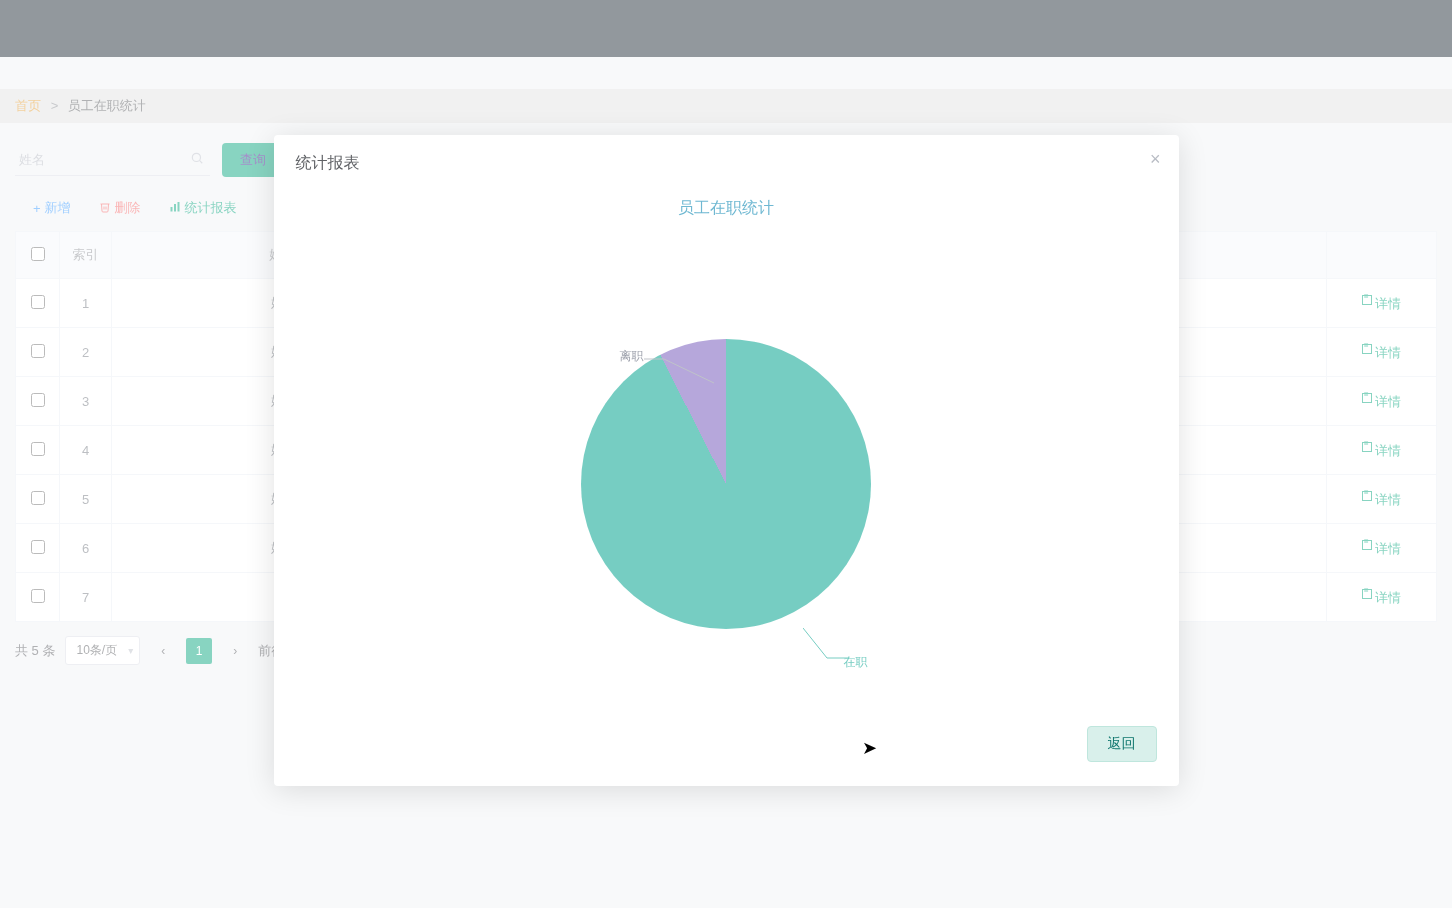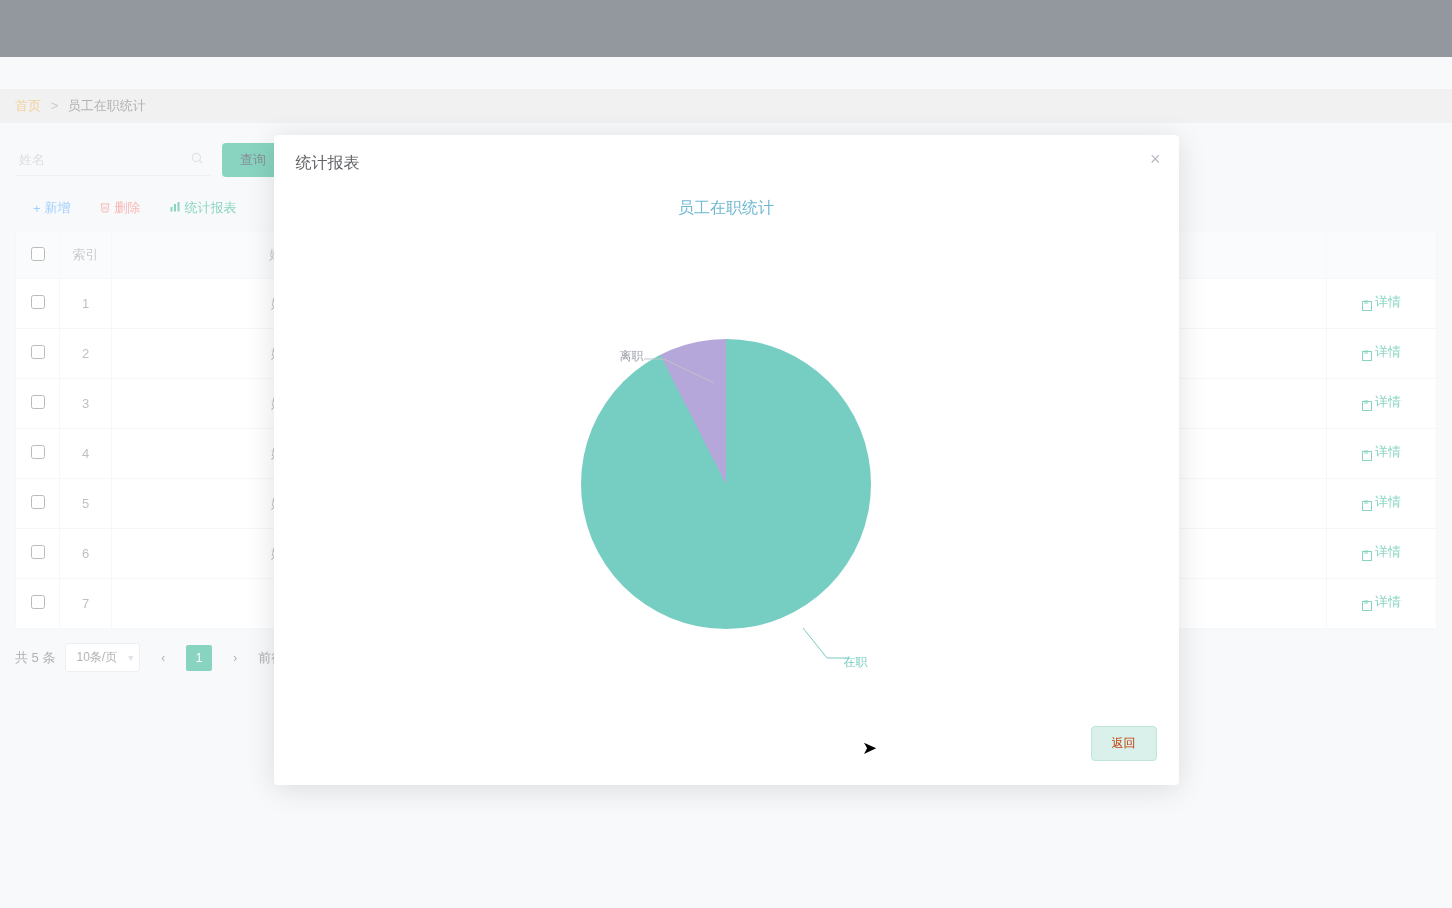--- a/index.html
+++ b/index.html
@@ -62,21 +62,21 @@
     .btn {
       display: inline-flex;
       align-items: center;
       padding: 8px 18px;
       border: none;
       border-radius: 4px;
       font-size: 13px;
       cursor: pointer;
       background: #fff;
     }
-    .btn-primary { background: #11a983; color: #0f172a; }
+    .btn-primary { background: #11a983; color: #4c1d95; }
     .action-row { display: flex; gap: 28px; margin-bottom: 14px; padding-left: 18px; }
     .action-link {
       display: inline-flex;
       align-items: center;
       gap: 4px;
       cursor: pointer;
       font-size: 13px;
     }
     .link-add { color: #409eff; }
     .link-del { color: #f56c6c; }
@@ -103,21 +103,21 @@
     .col-index { width: 52px; }
     .sort-caret {
       display: inline-flex;
       flex-direction: column;
       vertical-align: middle;
       margin-left: 4px;
       line-height: 0;
     }
     .sort-caret::before { content: "▲"; font-size: 7px; color: #c0c4cc; }
     .sort-caret::after { content: "▼"; font-size: 7px; color: #c0c4cc; }
-    .detail-link { color: #11a983; cursor: pointer; display: inline-flex; align-items: flex-end; gap: 3px; }
+    .detail-link { color: #11a983; cursor: pointer; display: inline-flex; align-items: flex-start; gap: 3px; }
     .pagination {
       display: flex;
       align-items: center;
       gap: 10px;
       margin-top: 14px;
       font-size: 13px;
       color: #606266;
     }
     .page-size-sel {
       display: inline-flex;
@@ -206,25 +206,25 @@
     .pie-label.lbl1 { top: 150px; left: 324px; color:#9b9faa; }
     .pie-label.lbl2 { top: 456px; left: 548px; color:#76cdc2; }
     .lead-line { position: absolute; stroke: #bfc3c9; }
     .modal-footer {
       display: flex;
       justify-content: flex-end;
       margin-top: 18px;
     }
     .btn-return {
       background: #d9f0eb;
-      color: #c2410c;
+      color: #0f766e;
       border: 1px solid #bfe6dd;
       padding: 8px 20px;
       border-radius: 4px;
-      font-size: 12px;
+      font-size: 14px;
     }
     .cursor-ptr {
       position: absolute;
       left: 862px; top: 737px;
       font-size: 18px;
       color: #000;
       pointer-events: none;
     }
     input[type=checkbox]{ width:14px; height:14px; }
     .icon-sq { display:inline-block; width:10px;height:10px;border:1px solid #11a983; position:relative; }

